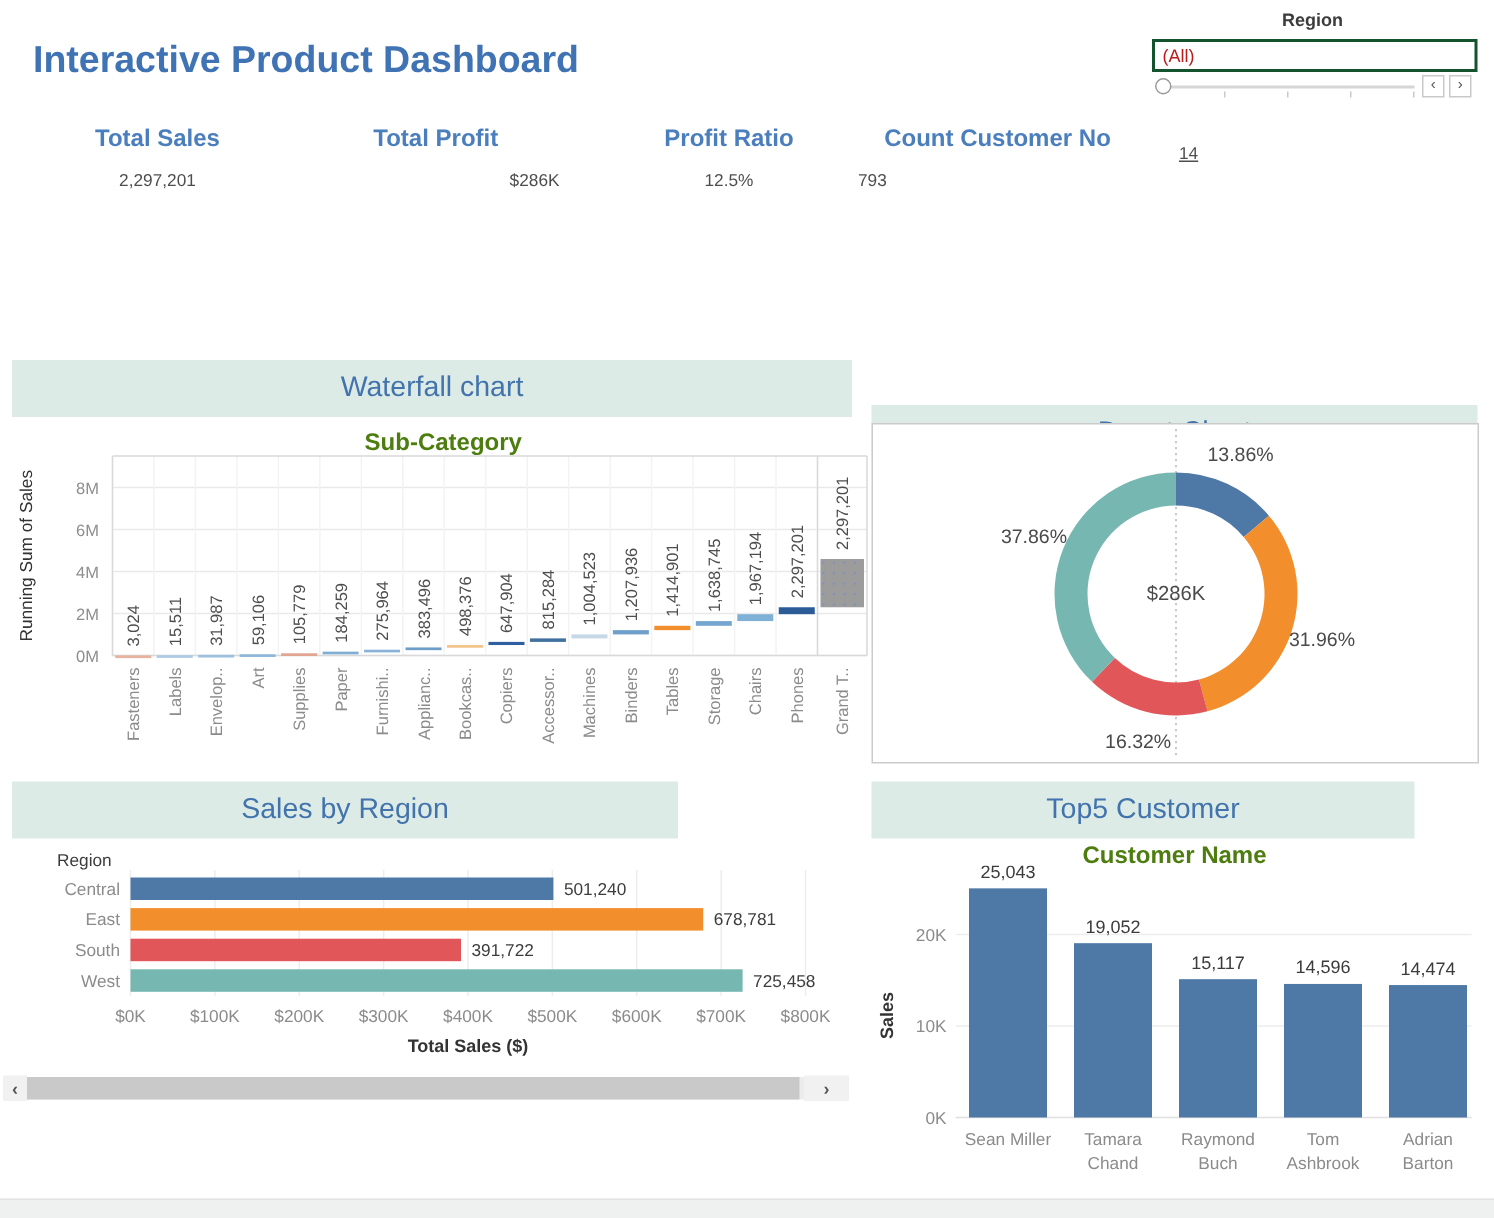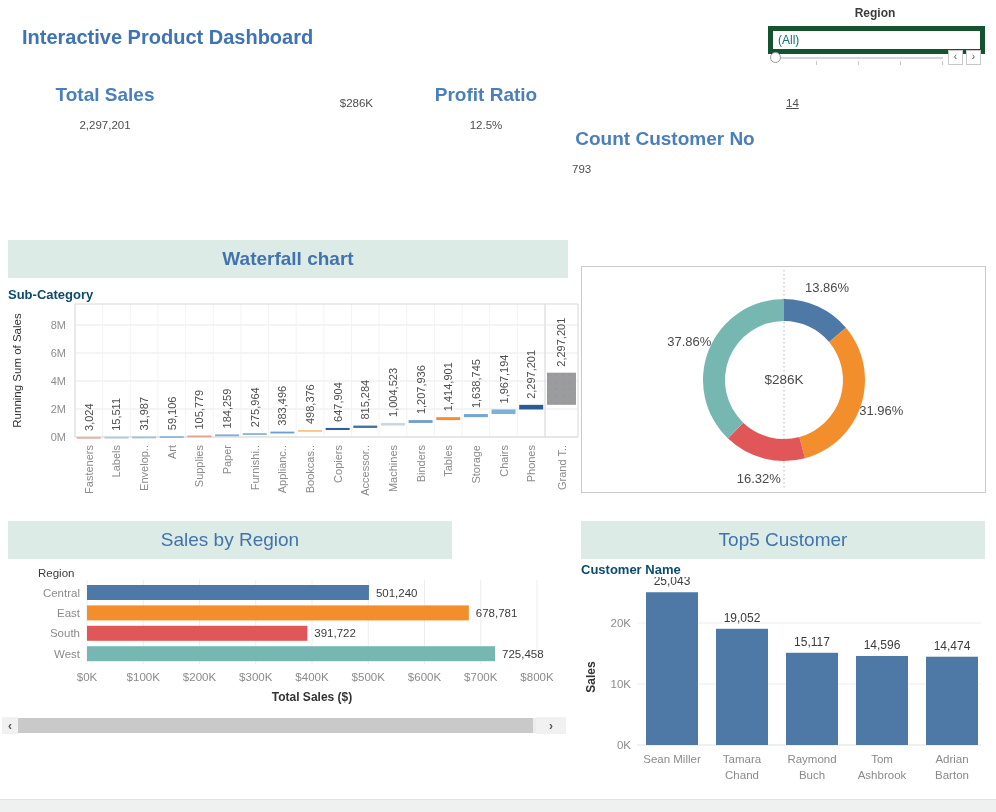--- a/index.html
+++ b/index.html
@@ -1,57 +1,57 @@
 <!DOCTYPE html>
 <html><head>
 <meta charset="utf-8">
 <style>
   html,body{margin:0;padding:0;}
   body{width:996px;height:812px;position:relative;background:#ffffff;overflow:hidden;
        font-family:"Liberation Sans",sans-serif;}
   .abs{position:absolute;}
 
   
-  #page-title{left:22px;top:26px;font-size:20px;font-weight:700;color:#3f73b3;}
+  #page-title{left:22px;top:26px;font-size:25px;font-weight:700;color:#3f73b3;}
 
   
   #region-filter{left:765px;top:6px;width:220px;height:62px;}
   .rf-label{position:absolute;left:0;top:0;width:100%;text-align:center;font-size:12px;font-weight:700;color:#3c3c3c;}
-  .rf-box{position:absolute;left:3px;top:20px;right:0;height:18px;border:5px solid #14532d;background:#fff;
-          font-size:12px;color:#0f766e;line-height:18px;padding-left:5px;}
+  .rf-box{position:absolute;left:3px;top:20px;right:0;height:18px;border:2px solid #14532d;background:#fff;
+          font-size:12px;color:#b91c1c;line-height:18px;padding-left:5px;}
   .rf-track{position:absolute;left:10px;top:51px;width:168px;height:2px;background:#d6d6d6;}
   .rf-handle{position:absolute;left:5px;top:46px;width:9px;height:9px;border:1.5px solid #9a9a9a;border-radius:50%;background:#fff;}
   .rf-tick{position:absolute;top:55px;width:1px;height:4px;background:#c9c9c9;}
   .rf-btn{position:absolute;top:44px;width:13px;height:13px;border:1px solid #c9c9c9;background:#fff;color:#555;
           font-size:10px;line-height:12px;text-align:center;cursor:pointer;}
 
   
   .kpi{position:absolute;top:84px;}
-  .kpi-label{text-align:center;font-size:19px;font-weight:700;color:#4a7ebc;white-space:nowrap;}
+  .kpi-label{text-align:center;font-size:16px;font-weight:700;color:#4a7ebc;white-space:nowrap;}
   .kpi-value{margin-top:13px;font-size:11.5px;color:#4e4e4e;}
   #kpi-0{left:30px;width:150px;}  #kpi-0 .kpi-value{text-align:center;}
   #kpi-1{left:208px;width:165px;} #kpi-1 .kpi-value{text-align:right;}
   #kpi-2{left:430px;width:112px;} #kpi-2 .kpi-value{text-align:center;}
-  #kpi-3{left:572px;width:186px;margin-top:44px;} #kpi-3 .kpi-value{}
+  #kpi-3{left:572px;width:186px;} #kpi-3 .kpi-value{}
   #kpi-4{left:786px;width:185px;} #kpi-4 .kpi-value{text-align:left;text-decoration:underline;}
 
   
   .banner{position:absolute;height:38px;background:#dcebe6;color:#4273ad;font-size:19px;
           display:flex;align-items:center;justify-content:center;}
-  #wf-banner{left:8px;top:240px;width:560px;font-weight:bold;}
+  #wf-banner{left:8px;top:240px;width:560px;}
   #donut-banner{left:581px;top:240px;width:404px;margin-top:30px;}
   #region-banner{left:8px;top:521px;width:444px;}
-  #top5-banner{left:581px;top:521px;width:404px;}
-
-  .chart-sub{position:absolute;font-size:13px;font-weight:700;color:#0c4a6e;}
+  #top5-banner{left:581px;top:521px;width:362px;}
+
+  .chart-sub{position:absolute;text-align:center;font-size:16px;font-weight:700;color:#4d7c0f;}
   #wf-sub{left:8px;top:287px;width:575px;}
   #top5-sub{left:581px;top:562px;width:404px;}
 
   #wf-svg{left:8px;top:282px;}
-  #donut-box{left:581px;top:266px;width:403px;height:225px;border:1px solid #cbcbcb;background:#fff;}
+  #donut-box{left:581px;top:282px;width:403px;height:225px;border:1px solid #cbcbcb;background:#fff;}
   #region-svg{left:8px;top:560px;}
   #top5-svg{left:581px;top:577px;}
 
   
   #h-scrollbar{left:2px;top:717px;width:564px;height:17px;display:flex;align-items:center;}
   .sb-btn{height:17px;background:#f1f1f1;color:#555;font-size:12px;font-weight:700;
           display:flex;align-items:center;justify-content:center;cursor:pointer;}
   #sb-left{width:16px;}
   #sb-right{width:30px;}
   #sb-track{flex:1;height:15px;background:#ececec;position:relative;}
@@ -77,20 +77,21 @@
   <div class="rf-tick" style="left:177px"></div>
   <div class="rf-btn" style="left:183px">‹</div>
   <div class="rf-btn" style="left:201px">›</div>
 </div>
 
 <div class="kpi" id="kpi-0">
   <div class="kpi-label">Total Sales</div>
   <div class="kpi-value">2,297,201</div>
 </div>
 <div class="kpi" id="kpi-1">
+  <div class="kpi-label">Total Profit</div>
   <div class="kpi-value">$286K</div>
 </div>
 <div class="kpi" id="kpi-2">
   <div class="kpi-label">Profit Ratio</div>
   <div class="kpi-value">12.5%</div>
 </div>
 <div class="kpi" id="kpi-3">
   <div class="kpi-label">Count Customer No</div>
   <div class="kpi-value">793</div>
 </div>

